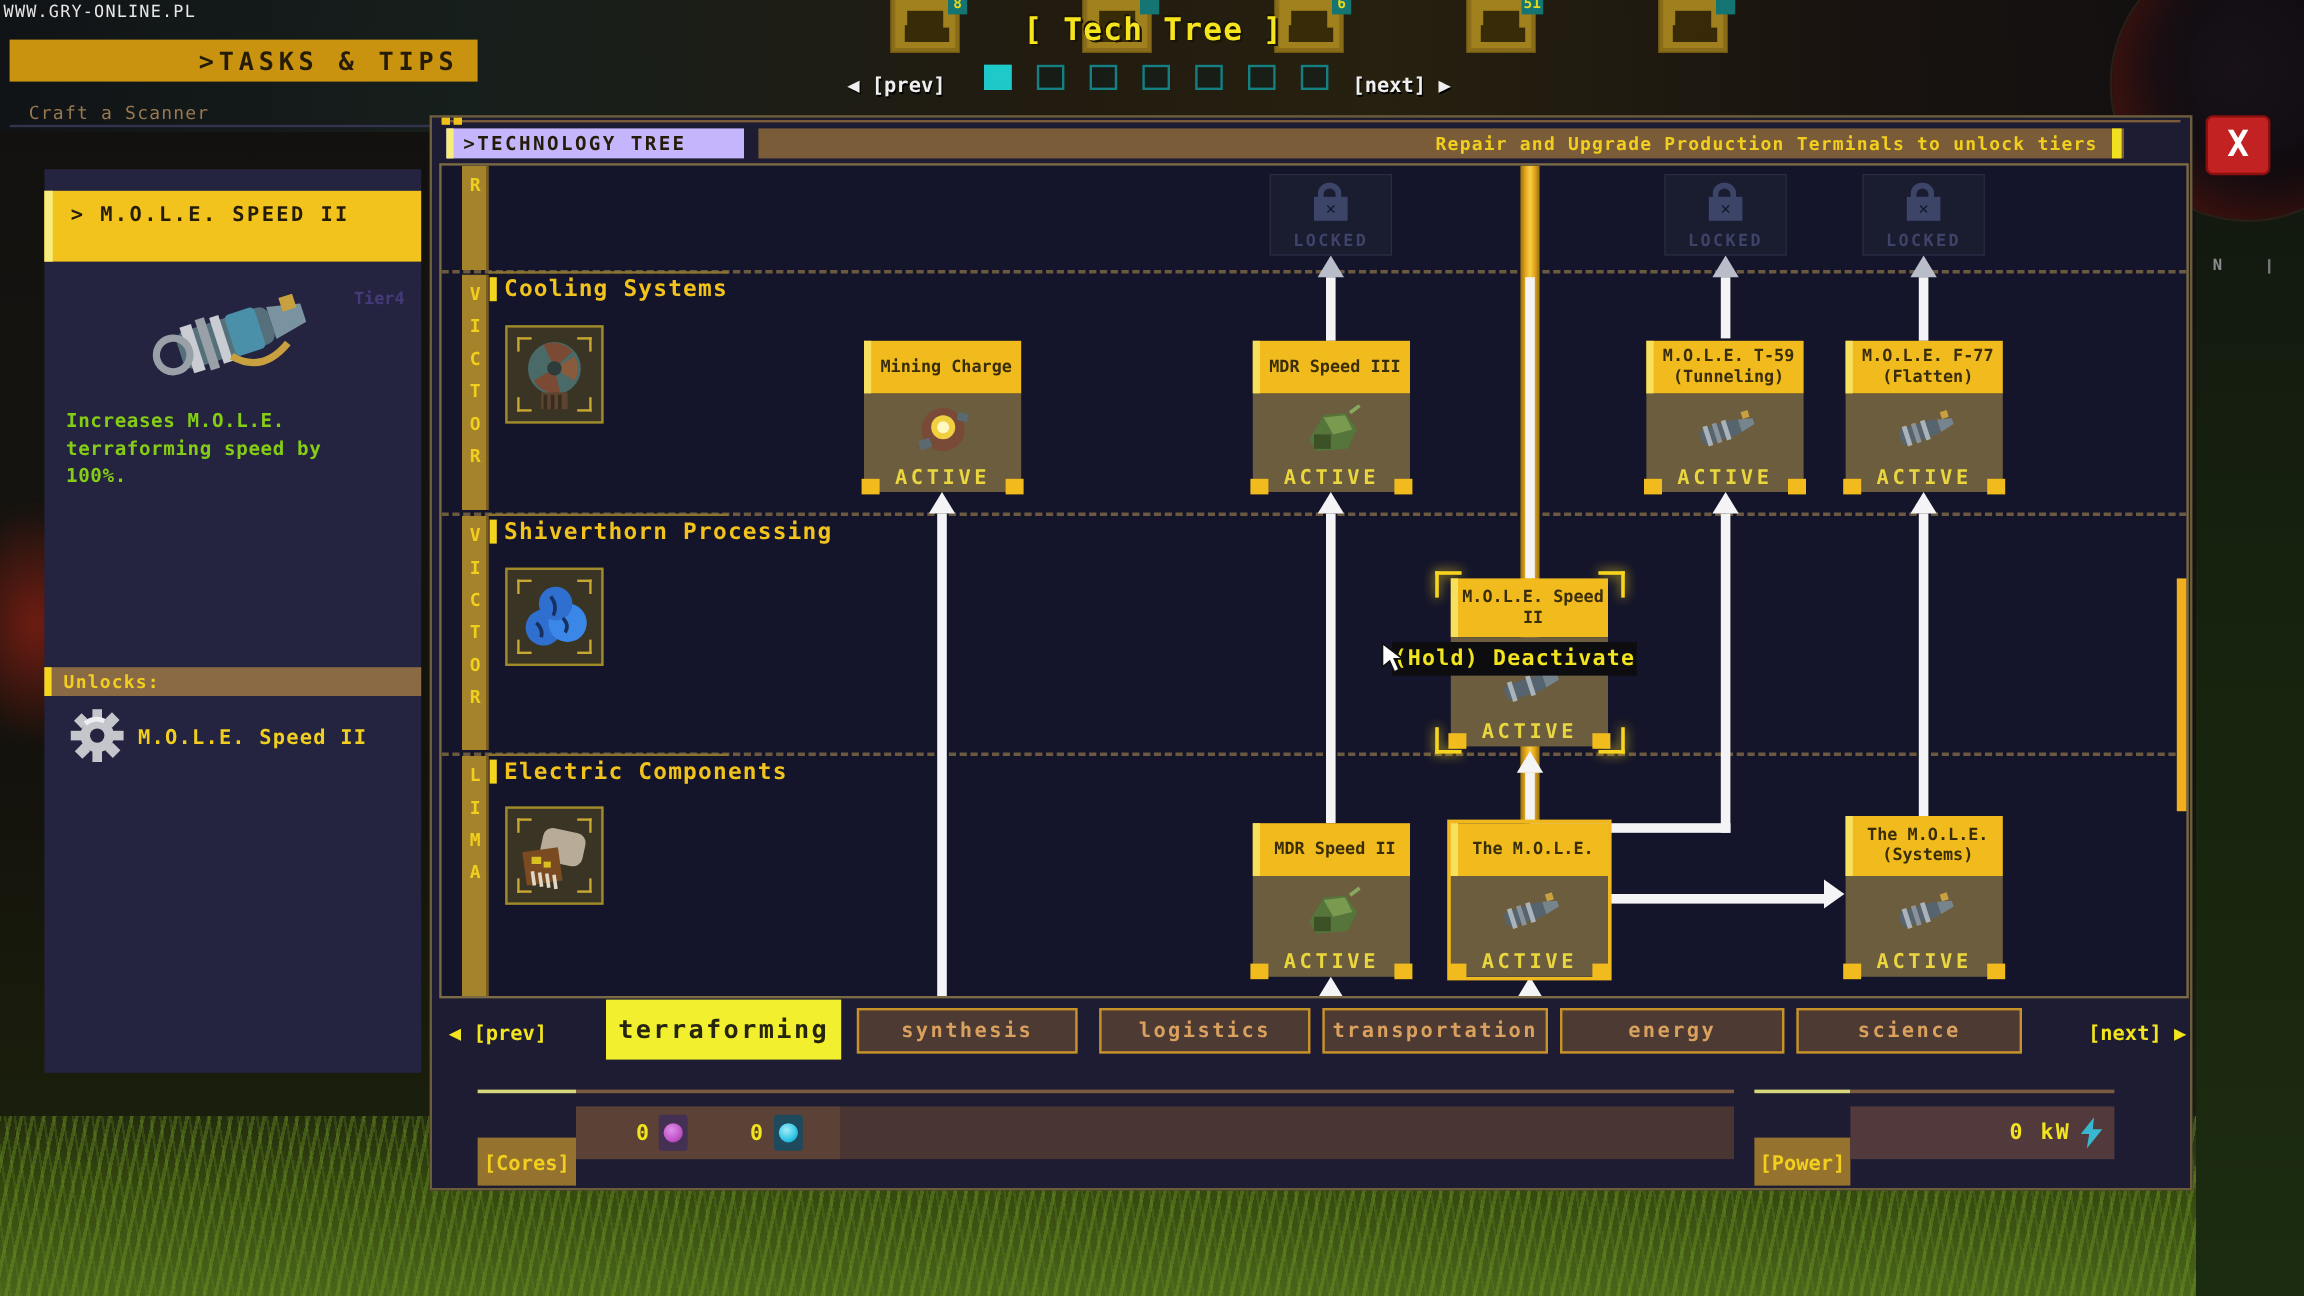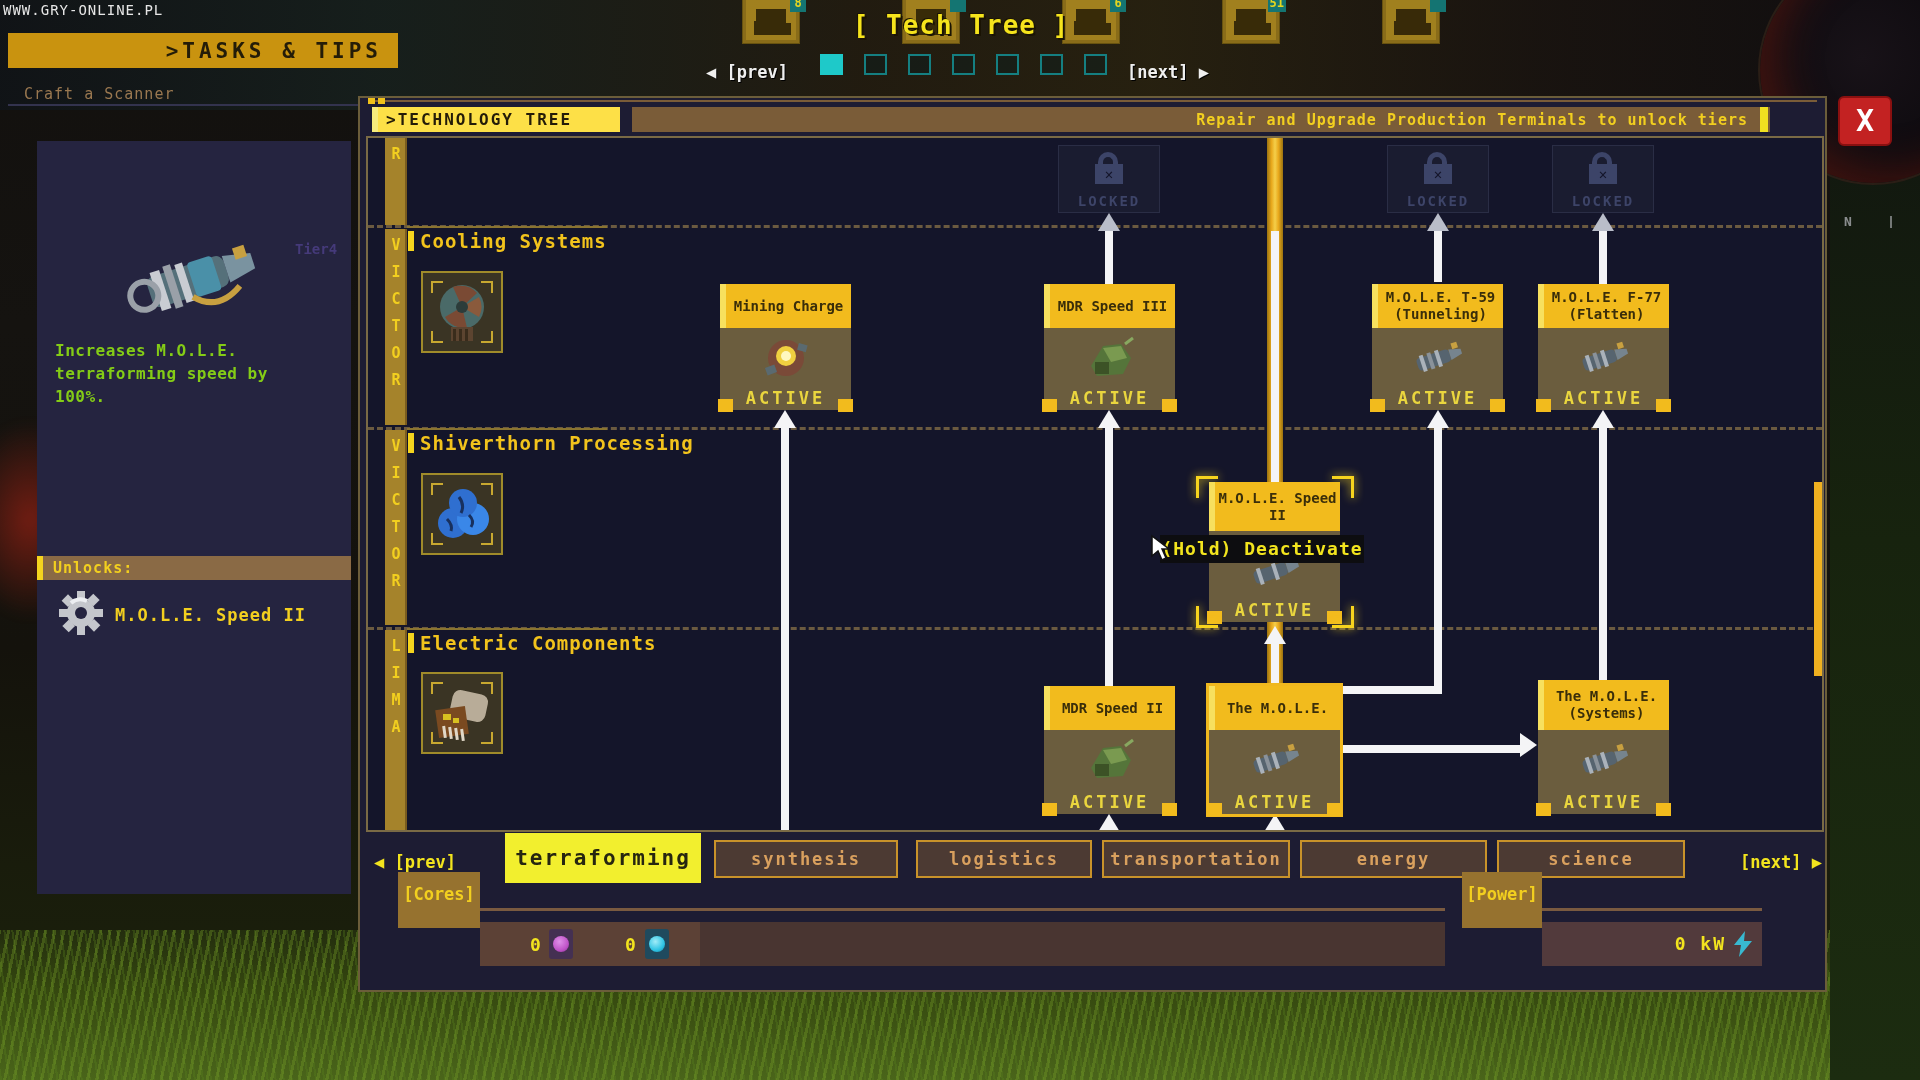--- a/index.html
+++ b/index.html
@@ -58,21 +58,21 @@
   .unlocks-bar { left:0; top:415px; width:314px; height:24px; background:#8a6a45; }
   .unlocks-bar .tick { position:absolute; left:0; top:0; width:6px; height:24px; background:#f5d41e; }
   .unlocks-bar span { position:absolute; left:16px; top:3px; color:#f2cf1f; font-size:15px; font-weight:bold; letter-spacing:1px; }
   .unlock-row { left:20px; top:448px; display:flex; align-items:center; gap:10px; }
   .unlock-name { color:#f2cf1f; font-size:17px; font-weight:bold; letter-spacing:1px; }
 
   
   .window { left:358px; top:96px; width:1469px; height:896px; background:#1d1c33; border:2px solid #6b5d3a; }
   .deco-line { left:8px; top:2px; width:1449px; height:2px; background:#7a5c38; }
   .deco-sq { top:0; width:7px; height:6px; background:#f0c11a; }
-  .win-header-yellow { left:12px; top:9px; width:248px; height:25px; background:#fde047; }
+  .win-header-yellow { left:12px; top:9px; width:248px; height:25px; background:#c4b5fd; }
   .win-header-yellow .strip { position:absolute; left:0; top:0; width:6px; height:25px; background:#f7ec7c; }
   .win-header-yellow span { position:absolute; left:14px; top:3px; color:#241c08; font-size:16px; font-weight:bold; letter-spacing:2px; }
   .win-header-brown { left:272px; top:9px; width:1138px; height:25px; background:#7a5c38; }
   .win-header-brown span { position:absolute; right:22px; top:4px; color:#f2cf1f; font-size:15px; font-weight:bold; letter-spacing:1px; }
   .hint-tick { left:1400px; top:9px; width:8px; height:25px; background:#f0e020; }
   .close-btn { left:1838px; top:96px; width:54px; height:50px; background:#c32222; border:2px solid #8a1010; border-radius:6px;
     color:#fff; font-size:30px; font-weight:bold; text-align:center; line-height:46px; }
 
   
   .tree { left:6px; top:38px; width:1458px; height:696px; background:#14152a; border:2px solid #7a6a45; overflow:hidden; }
@@ -126,21 +126,21 @@
 
   
   .tab-prev, .tab-next { color:#f2e41e; font-size:17px; font-weight:bold; top:852px; }
   .tab { top:840px; height:38px; background:#4c3a33; border:2px solid #c8922a; color:#d9a05e;
     font-size:17px; font-weight:bold; letter-spacing:2px; text-align:center; line-height:34px; }
   .tab.active { top:833px; height:50px; background:#f2ef2e; border:none; color:#262610; font-size:21px; line-height:50px; }
 
   
   .sep-light { top:908px; height:3px; background:#d6d67a; }
   .sep-brown { top:908px; height:3px; background:#7a5a40; }
-  .stat-label { top:872px; height:56px; background:#96722f; color:#f2cf1f; font-size:17px; font-weight:bold; text-align:center; line-height:44px; }
+  .stat-label { top:948px; height:40px; background:#96722f; color:#f2cf1f; font-size:17px; font-weight:bold; text-align:center; line-height:44px; }
   .cores-mid { left:480px; top:922px; width:220px; height:44px; background:#5c4136; }
   .cores-dark { left:700px; top:922px; width:745px; height:44px; background:#493531; }
   .power-bar { left:1542px; top:922px; width:220px; height:44px; background:#523a3c; }
   .corenum { position:absolute; top:12px; color:#f2e41e; font-size:18px; font-weight:bold; }
   .coreicon { position:absolute; top:7px; width:24px; height:30px; border-radius:3px; }
   .coreicon .ball { position:absolute; left:4px; top:7px; width:16px; height:16px; border-radius:50%; }
   .power-val { position:absolute; right:36px; top:11px; color:#f2e41e; font-size:18px; font-weight:bold; letter-spacing:2px; }
 </style>
 </head>
 <body>
@@ -192,20 +192,24 @@
     <div class="dot"></div>
   </div>
 
   <div class="abs tasks-bar">
       <span>&gt;TASKS &amp; TIPS</span>
     </div>
   <div class="abs task-text">Craft a Scanner</div>
   <div class="abs task-divider"></div>
 
   <div class="abs side-panel">
+    <div class="abs sel-header">
+      <div class="strip"></div>
+      <span>&gt; M.O.L.E. SPEED II</span>
+    </div>
     <div class="abs tier-text">Tier4</div>
     <div class="abs item-art">
       <svg width="150" height="110" viewBox="0 0 150 110">
         <g transform="rotate(-18 75 55)">
           <rect x="20" y="40" width="80" height="32" rx="8" fill="#55707a"></rect>
           <rect x="26" y="36" width="10" height="40" fill="#c9ccd2"></rect>
           <rect x="40" y="34" width="8" height="44" fill="#9aa0a8"></rect>
           <rect x="52" y="36" width="8" height="40" fill="#c9ccd2"></rect>
           <rect x="64" y="38" width="26" height="36" rx="4" fill="#4a90a8"></rect>
           <polygon points="100,42 128,48 128,64 100,70" fill="#7a93a0"></polygon>

